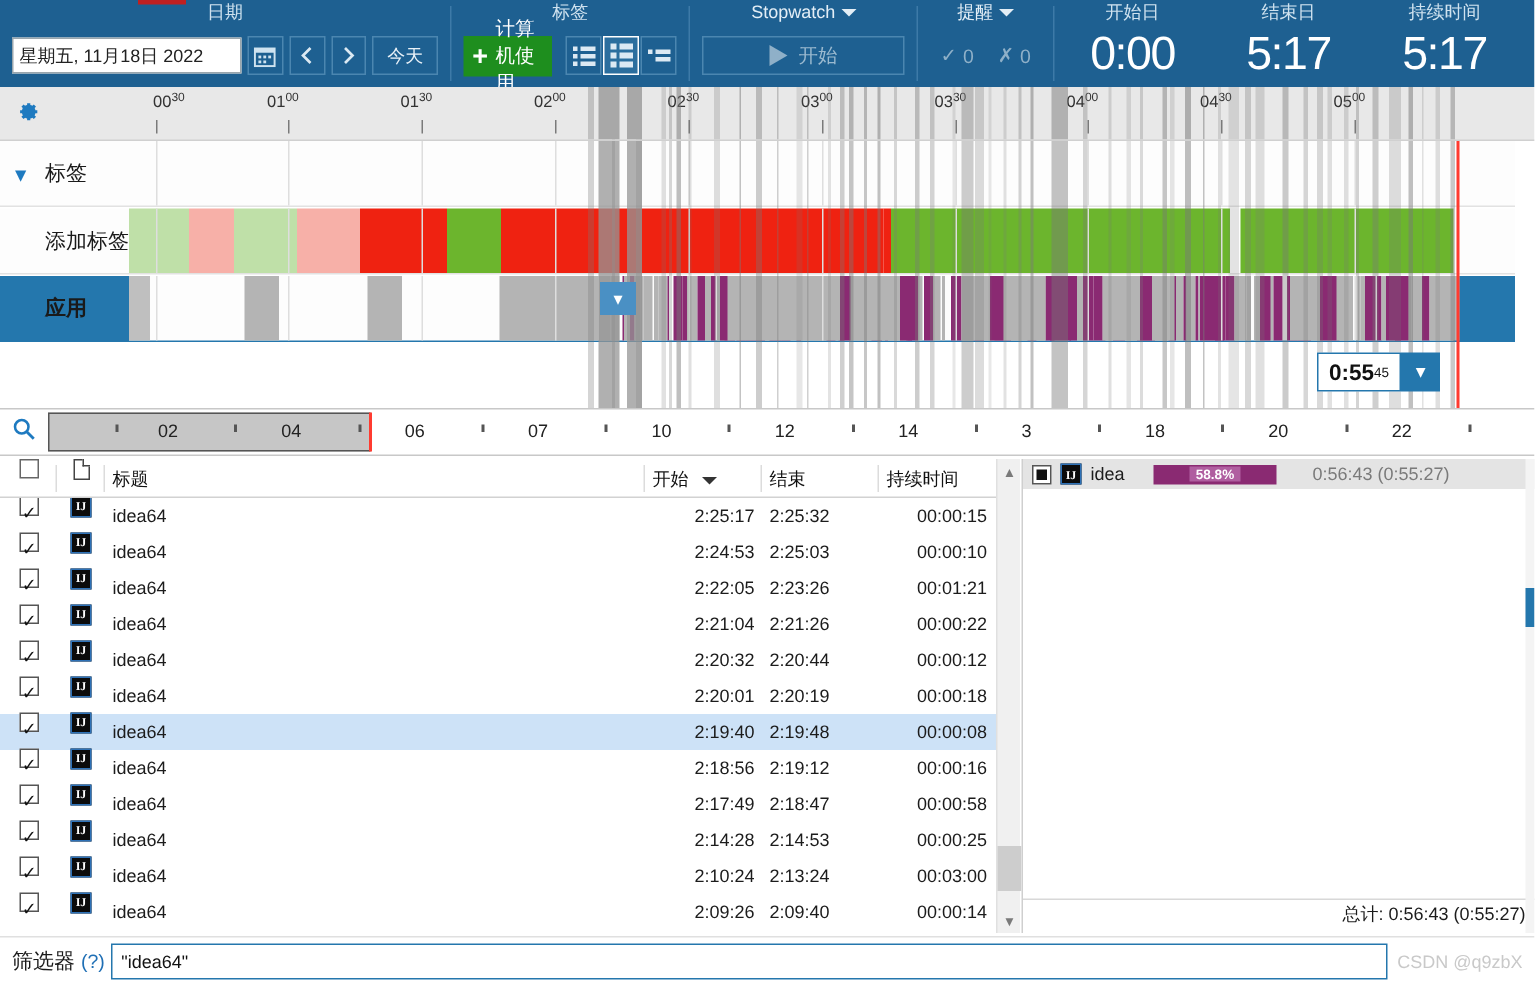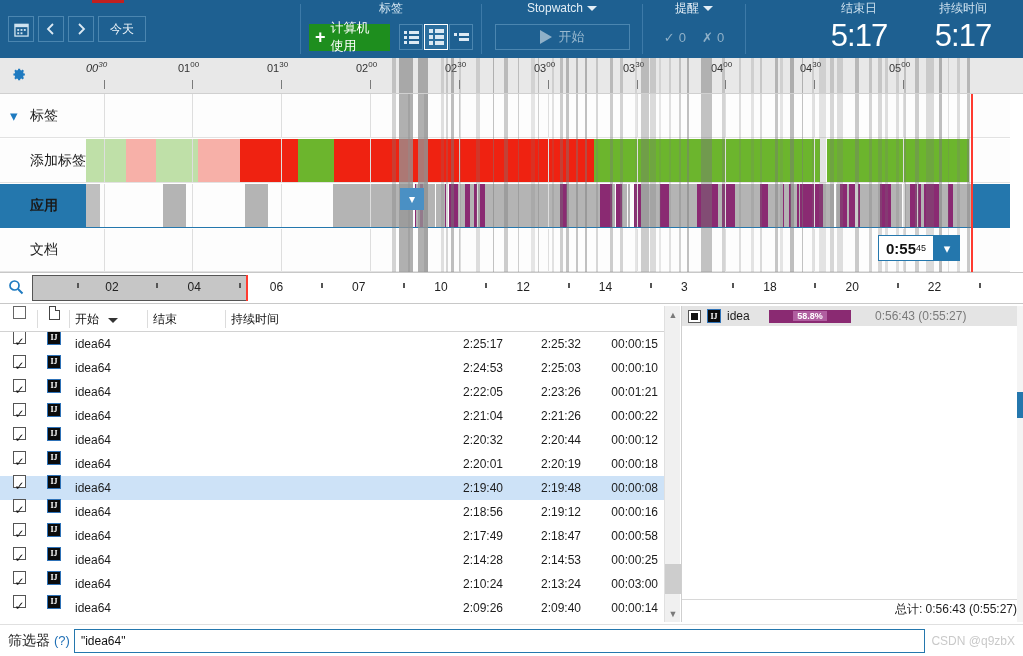--- a/index.html
+++ b/index.html
@@ -133,21 +133,21 @@
   .tbl-head {
     display: flex; height: 26px; align-items: center;
     border-bottom: 1px solid #d2d2d2; font-size: 12px; color: #111; background: #fff;
   }
   .th { position: relative; height: 26px; line-height: 26px; padding: 0 5px; }
   .th-sep { position: absolute; right: 0; top: 4px; bottom: 4px; width: 1px; background: #dcdcdc; }
   .c-chk { width: 38px; display: flex; justify-content: center; }
   .c-ico { width: 32px; display: flex; justify-content: center; }
   .c-title { flex: 1; }
   .c-start { width: 78px; text-align: right; }
-  .c-end { width: 78px; text-align: right; }
+  .c-end { width: 78px; }
   .c-dur { width: 78px; text-align: right; padding-right: 6px; }
   .hdr-box { width: 13px; height: 13px; border: 1px solid #666; background: #fff; }
   .hdr-doc {
     width: 11px; height: 14px; border: 1px solid #444; background: #fff; position: relative;
   }
   .hdr-doc::after { content:""; position:absolute; right:-1px; top:-1px; width:4px; height:4px; background:#fff; border-left:1px solid #444; border-bottom:1px solid #444;}
   .sort-caret { width: 0; height: 0; border-left: 5px solid transparent; border-right: 5px solid transparent; border-top: 5px solid #333; display: inline-block; margin-left: 6px; }
 
   .tbl-body { position: relative; height: 290px; overflow: hidden; }
   .trow { display: flex; height: 24px; align-items: center; font-size: 12px; color: #1c1c1c; }
@@ -198,21 +198,23 @@
   }
   .watermark { margin-left: auto; color: #c9c9c9; font-size: 12px; padding-right: 8px; }
 </style>
 </head>
 <body>
 
 <div class="toolbar">
   <div class="red-tab"></div>
 
   <div class="tb-group" style="width:300px;">
+    <div class="tb-group-title">日期</div>
     <div class="tb-group-body">
+      <div class="date-input">星期五, 11月18日 2022</div>
       <div class="icon-btn">
         <svg width="15" height="15" viewBox="0 0 16 16">
             <rect x="1" y="2.5" width="14" height="12.5" fill="none" stroke="#cfe3f0" stroke-width="1.4"></rect>
             <rect x="1" y="2.5" width="14" height="3" fill="#cfe3f0"></rect>
             <rect x="3.5" y="7.5" width="2" height="2" fill="#cfe3f0"></rect>
             <rect x="7" y="7.5" width="2" height="2" fill="#cfe3f0"></rect>
             <rect x="10.5" y="7.5" width="2" height="2" fill="#cfe3f0"></rect>
             <rect x="3.5" y="11" width="2" height="2" fill="#cfe3f0"></rect>
             <rect x="7" y="11" width="2" height="2" fill="#cfe3f0"></rect>
           </svg>
@@ -322,40 +324,44 @@
           <span>0</span>
         </div>
       </div>
     </div>
   </div>
 
   <div class="tb-sep"></div>
 
   <div class="times-group">
     <div class="time-col">
+      <div class="time-lbl">开始日</div>
+      <div class="time-val">0:00</div>
+    </div>
+    <div class="time-col">
       <div class="time-lbl">结束日</div>
       <div class="time-val">5:17</div>
     </div>
     <div class="time-col">
       <div class="time-lbl">持续时间</div>
       <div class="time-val">5:17</div>
     </div>
   </div>
 </div>
 
 <div class="tl-wrap">
   <div class="tl-ruler">
     <div class="gear-icon">
       <svg width="17" height="17" viewBox="0 0 16 16">
           <path fill="#1e7ac0" d="M8 5.2A2.8 2.8 0 1 0 8 10.8 2.8 2.8 0 0 0 8 5.2zm0 4.3a1.5 1.5 0 1 1 0-3 1.5 1.5 0 0 1 0 3z"></path>
           <path fill="#1e7ac0" d="M14 7h-1.2a4.9 4.9 0 0 0-.5-1.3l.9-.9-1.4-1.4-.9.9A4.9 4.9 0 0 0 9.6 3.8V2.6H7.6v1.2a4.9 4.9 0 0 0-1.3.5l-.9-.9-1.4 1.4.9.9A4.9 4.9 0 0 0 4.4 7H3.2v2h1.2a4.9 4.9 0 0 0 .5 1.3l-.9.9 1.4 1.4.9-.9a4.9 4.9 0 0 0 1.3.5v1.2h2v-1.2a4.9 4.9 0 0 0 1.3-.5l.9.9 1.4-1.4-.9-.9a4.9 4.9 0 0 0 .5-1.3H14z"></path>
         </svg>
     </div>
     <div id="ruler-ticks">
-        <div class="tick-lbl" style="left: 86px; font-style: italic;">00<sup>30</sup></div>
+        <div class="tick-lbl" style="left: 102px;">00<sup>30</sup></div>
         <div class="tick-mark" style="left: 104px;"></div>
         <div class="tick-lbl" style="left: 178px;">01<sup>00</sup></div>
         <div class="tick-mark" style="left: 192px;"></div>
         <div class="tick-lbl" style="left: 267px;">01<sup>30</sup></div>
         <div class="tick-mark" style="left: 281px;"></div>
         <div class="tick-lbl" style="left: 356px;">02<sup>00</sup></div>
         <div class="tick-mark" style="left: 370px;"></div>
         <div class="tick-lbl" style="left: 445px;">02<sup>30</sup></div>
         <div class="tick-mark" style="left: 459px;"></div>
         <div class="tick-lbl" style="left: 534px;">03<sup>00</sup></div>
@@ -624,35 +630,20 @@
           <div class="vline" style="left: 548px;"></div>
           <div class="vline" style="left: 637px;"></div>
           <div class="vline" style="left: 725px;"></div>
           <div class="vline" style="left: 814px;"></div>
           <div class="vline" style="left: 903px;"></div>
         </div>
       <span class="tl-row-label" style="font-weight:bold;">应用</span>
       <div class="app-pop" style="left:400px; top:4px;">▾</div>
     </div>
 
-    <div class="tl-row" style="top:135px; height:43px;">
-      <div id="grid-3">
-          <div class="vline" style="left: 104px;"></div>
-          <div class="vline" style="left: 192px;"></div>
-          <div class="vline" style="left: 281px;"></div>
-          <div class="vline" style="left: 370px;"></div>
-          <div class="vline" style="left: 459px;"></div>
-          <div class="vline" style="left: 548px;"></div>
-          <div class="vline" style="left: 637px;"></div>
-          <div class="vline" style="left: 725px;"></div>
-          <div class="vline" style="left: 814px;"></div>
-          <div class="vline" style="left: 903px;"></div>
-        </div>
-      <span class="tl-row-label">文档</span>
-    </div>
 
     <div id="tl-activity-overlay" style="position:absolute;left:0;top:0;width:1010px;height:178px;pointer-events:none;">
         <div style="position: absolute; top: 0px; height: 178px; left: 392px; width: 3.97718px; background: rgba(120, 120, 120, 0.314);"></div>
         <div style="position: absolute; top: 0px; height: 178px; left: 407.738px; width: 1.7904px; background: rgba(120, 120, 120, 0.416);"></div>
         <div style="position: absolute; top: 0px; height: 178px; left: 424.375px; width: 3.9315px; background: rgba(120, 120, 120, 0.396);"></div>
         <div style="position: absolute; top: 0px; height: 178px; left: 440.651px; width: 3.70907px; background: rgba(120, 120, 120, 0.22);"></div>
         <div style="position: absolute; top: 0px; height: 178px; left: 445.824px; width: 1.98392px; background: rgba(120, 120, 120, 0.29);"></div>
         <div style="position: absolute; top: 0px; height: 178px; left: 451.109px; width: 3.06968px; background: rgba(120, 120, 120, 0.475);"></div>
         <div style="position: absolute; top: 0px; height: 178px; left: 459.036px; width: 1.83648px; background: rgba(120, 120, 120, 0.227);"></div>
         <div style="position: absolute; top: 0px; height: 178px; left: 475.77px; width: 3.91616px; background: rgba(120, 120, 120, 0.235);"></div>
@@ -758,20 +749,24 @@
 <div class="tbl-wrap">
   <div class="tbl-head">
     <div class="th c-chk">
       <span class="hdr-box"></span>
       <span class="th-sep"></span>
     </div>
     <div class="th c-ico">
       <span class="hdr-doc"></span>
       <span class="th-sep"></span>
     </div>
+    <div class="th c-title">
+      <span>标题</span>
+      <span class="th-sep"></span>
+    </div>
     <div class="th c-start" style="text-align:left;">
       <span>开始</span>
       <span class="sort-caret"></span>
       <span class="th-sep"></span>
     </div>
     <div class="th c-end" style="text-align:left;">
       <span>结束</span>
       <span class="th-sep"></span>
     </div>
     <div class="th c-dur" style="text-align:left;">

